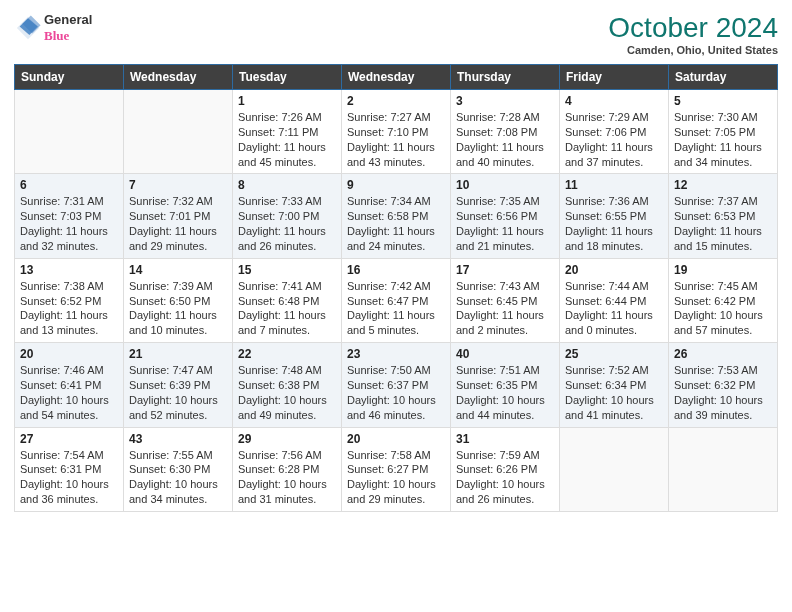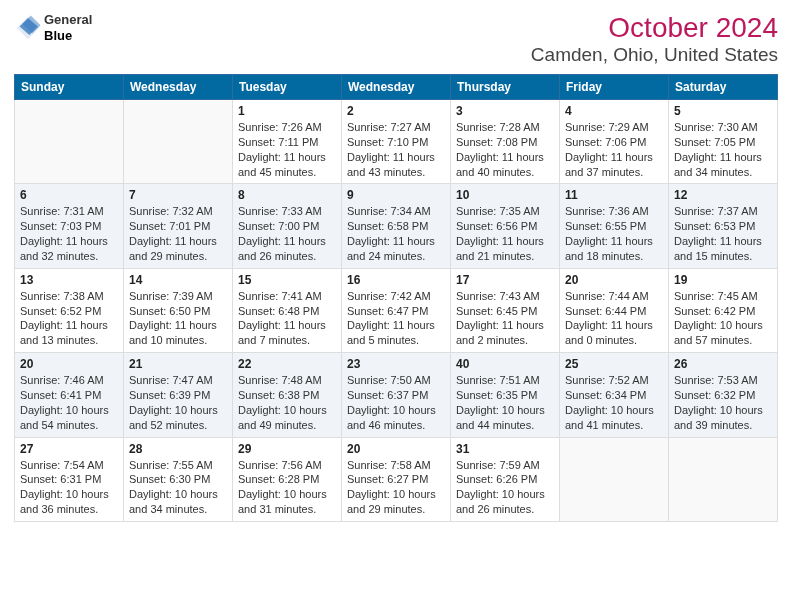--- a/index.html
+++ b/index.html
@@ -29,47 +29,47 @@
       gap: 2px;
     }
     .logo-text {
       display: flex;
       flex-direction: column;
       font-size: 13px;
       font-weight: bold;
       line-height: 1.2;
     }
     .logo-text span:first-child { color: #333; }
-    .logo-text span:last-child { color: #000000; }
+    .logo-text span:last-child { color: #ec4899; font-family: Liberation Serif, serif; }
     .logo-icon {
       width: 28px;
       height: 28px;
     }
     .title-block {
       text-align: right;
     }
     .title-block h1 {
       font-size: 28px;
       font-weight: normal;
-      color: #be185d;
+      color: #0f766e;
     }
     .title-block h2 {
-      font-size: 19px;
-      font-weight: normal;
+      font-size: 11px;
+      font-weight: bold;
       color: #444;
     }
     .calendar {
       flex: 1;
       border: 1px solid #ccc;
       border-collapse: collapse;
       width: 100%;
       table-layout: fixed;
     }
     .calendar thead tr th {
-      background: #0369a1;
+      background: #404040;
       color: #fff;
       text-align: left;
       padding: 5px 6px;
       font-size: 12px;
       font-weight: bold;
       border: 1px solid #2d6aa0;
     }
     .calendar tbody tr td {
       vertical-align: top;
       padding: 4px 5px;
@@ -248,21 +248,21 @@
             <span class="day-num">26</span>
             <div class="cell-text">Sunrise: 7:53 AM<br>Sunset: 6:32 PM<br>Daylight: 10 hours and 39 minutes.</div>
           </td>
         </tr>
         <tr>
           <td>
             <span class="day-num">27</span>
             <div class="cell-text">Sunrise: 7:54 AM<br>Sunset: 6:31 PM<br>Daylight: 10 hours and 36 minutes.</div>
           </td>
           <td>
-            <span class="day-num">28</span>
+            <span class="day-num">43</span>
             <div class="cell-text">Sunrise: 7:55 AM<br>Sunset: 6:30 PM<br>Daylight: 10 hours and 34 minutes.</div>
           </td>
           <td>
             <span class="day-num">29</span>
             <div class="cell-text">Sunrise: 7:56 AM<br>Sunset: 6:28 PM<br>Daylight: 10 hours and 31 minutes.</div>
           </td>
           <td>
             <span class="day-num">20</span>
             <div class="cell-text">Sunrise: 7:58 AM<br>Sunset: 6:27 PM<br>Daylight: 10 hours and 29 minutes.</div>
           </td>

